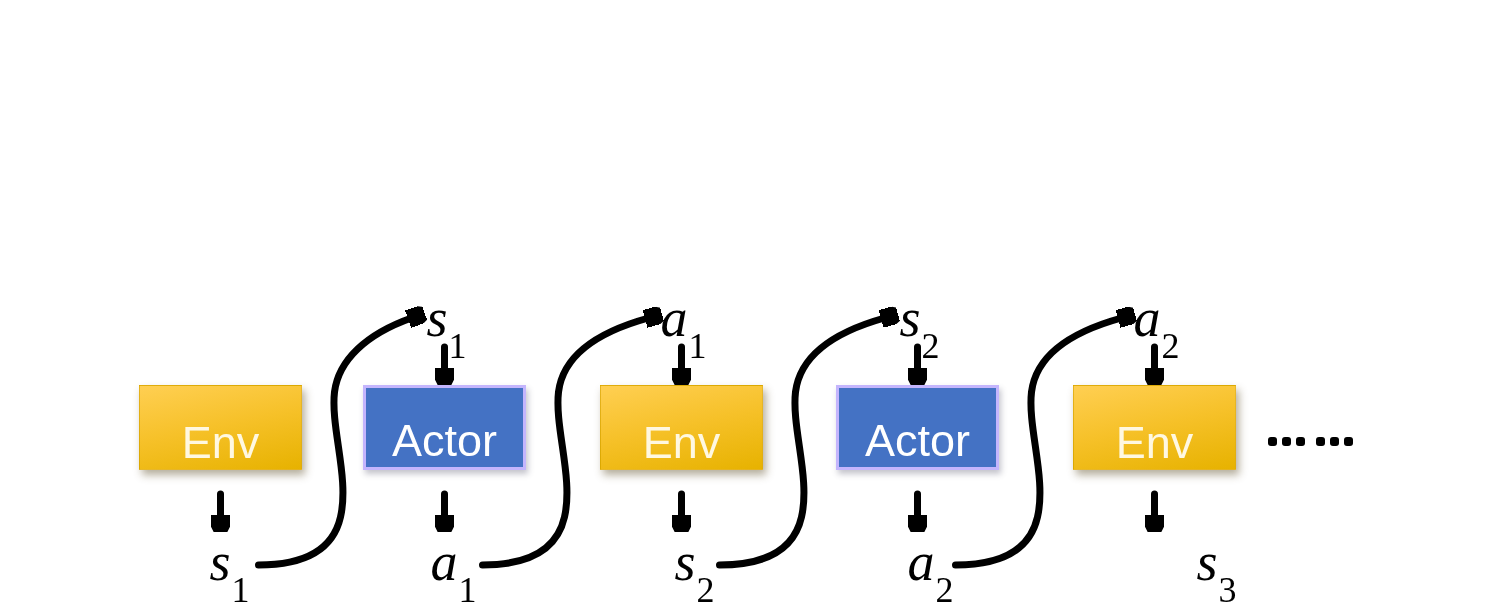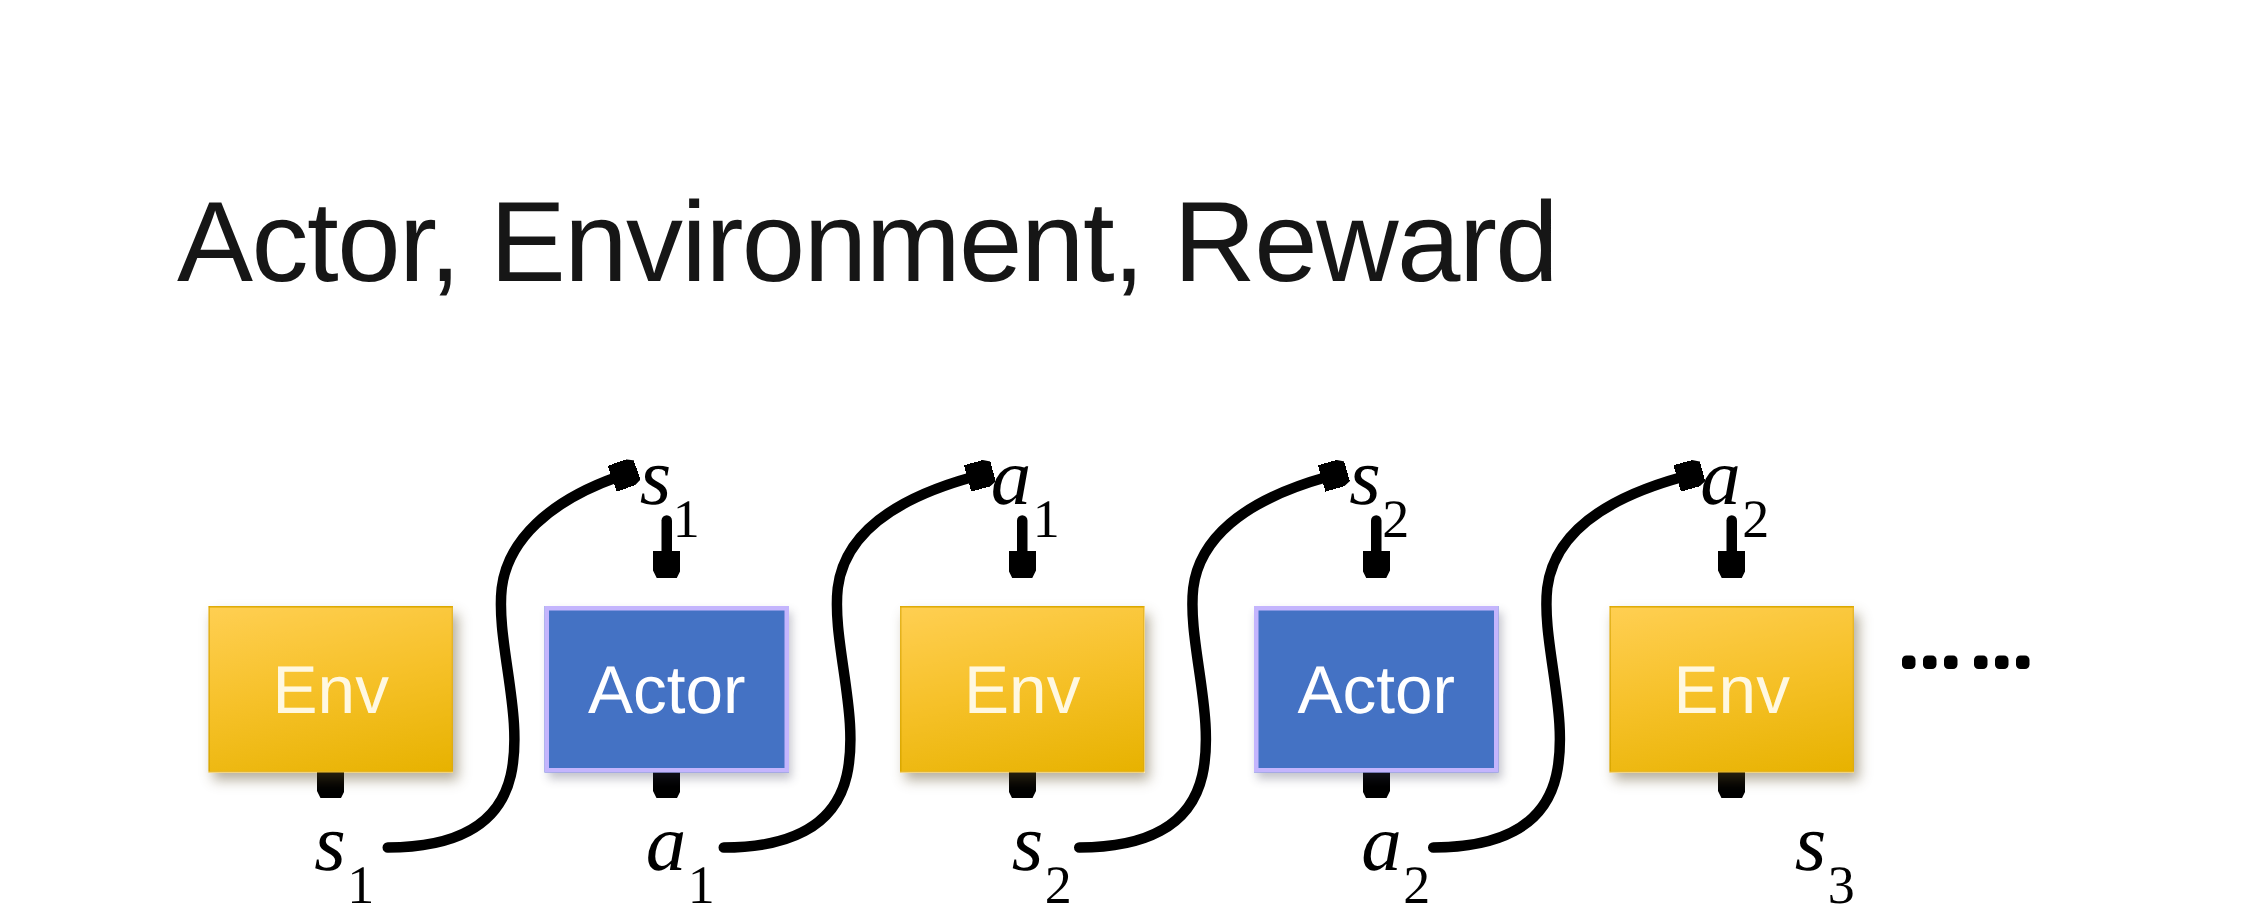--- a/index.html
+++ b/index.html
@@ -9,22 +9,22 @@
   }
   .slide-title{
     position:absolute;left:118px;top:118px;
     font-size:76px;font-weight:300;letter-spacing:-1px;
     color:#161616;white-space:nowrap;
     font-family:"Liberation Sans",sans-serif;
   }
   .arrows{position:absolute;left:0;top:0;width:1500px;height:608px;}
   .arrows path,.arrows line{stroke:#000;stroke-width:7;fill:none;stroke-linecap:round;}
   .box{
-    position:absolute;top:404px;width:163px;height:111px;
-    display:flex;align-items:center;justify-content:center;
+    position:absolute;top:385px;width:163px;height:85px;
+    display:flex;align-items:flex-end;justify-content:center;
     font-size:45px;box-sizing:border-box;
   }
   .env{
     background:linear-gradient(168deg,#FFCF52 0%,#F6C129 48%,#E7B200 100%);
     color:#FFF8E1;
     border:1px solid rgba(205,155,0,0.45);
     box-shadow:3px 5px 8px rgba(90,75,35,0.45);
   }
   .actor{
     background:#4472C4;
@@ -45,21 +45,20 @@
     position:absolute;left:1268px;top:437px;display:flex;align-items:center;
   }
   .dot{width:9px;height:9px;background:#000;border-radius:3px;margin-right:5px;}
   .dot:nth-child(4){margin-left:6px;}
 </style>
 </head>
 <body>
 
 <div class="stage">
 
-  <div class="slide-title">Actor, Environment, Reward</div>
 
   <svg class="arrows" viewBox="0 0 1500 608" xmlns="http://www.w3.org/2000/svg">
     <defs>
       <marker id="ah" viewBox="0 0 10 10" refX="2" refY="5" markerWidth="2.5" markerHeight="2.6" orient="auto-start-reverse">
         <path d="M0 0 L10 5 L0 10 z" fill="#000" stroke="none"></path>
       </marker>
     </defs>
 
     <line x1="444.5" y1="347" x2="444.5" y2="371" marker-end="url(#ah)"></line>
     <line x1="681.5" y1="347" x2="681.5" y2="371" marker-end="url(#ah)"></line>

